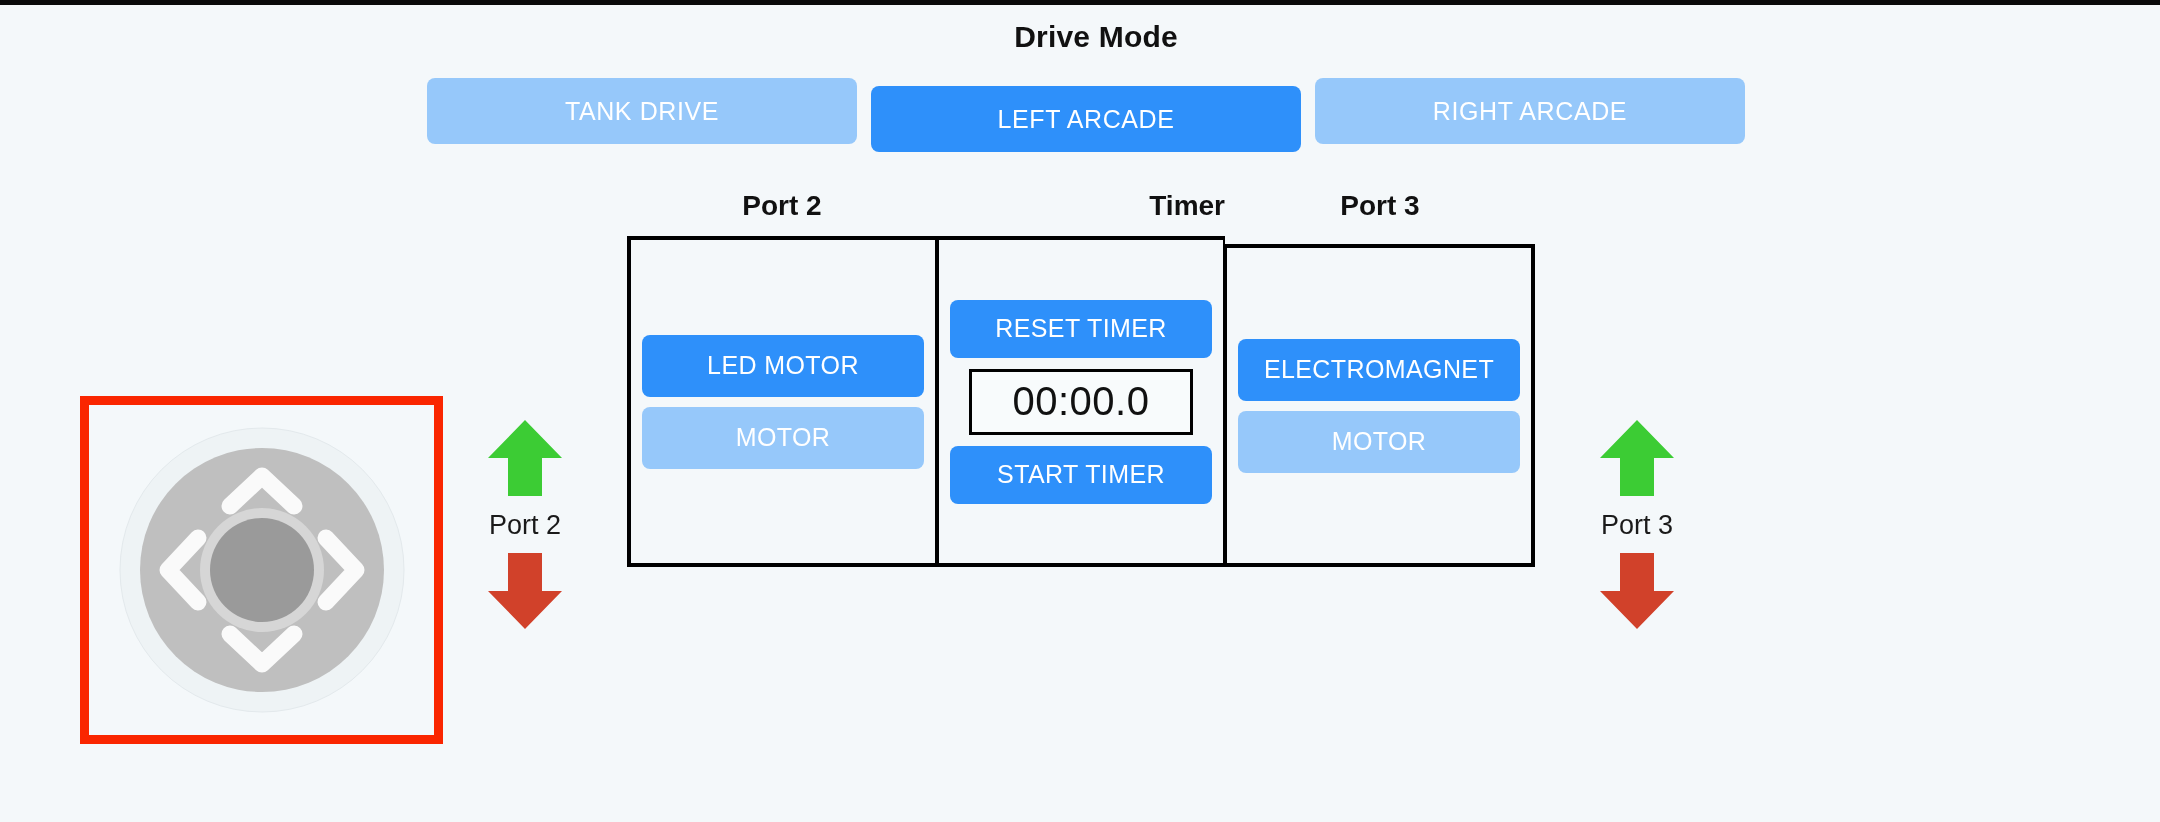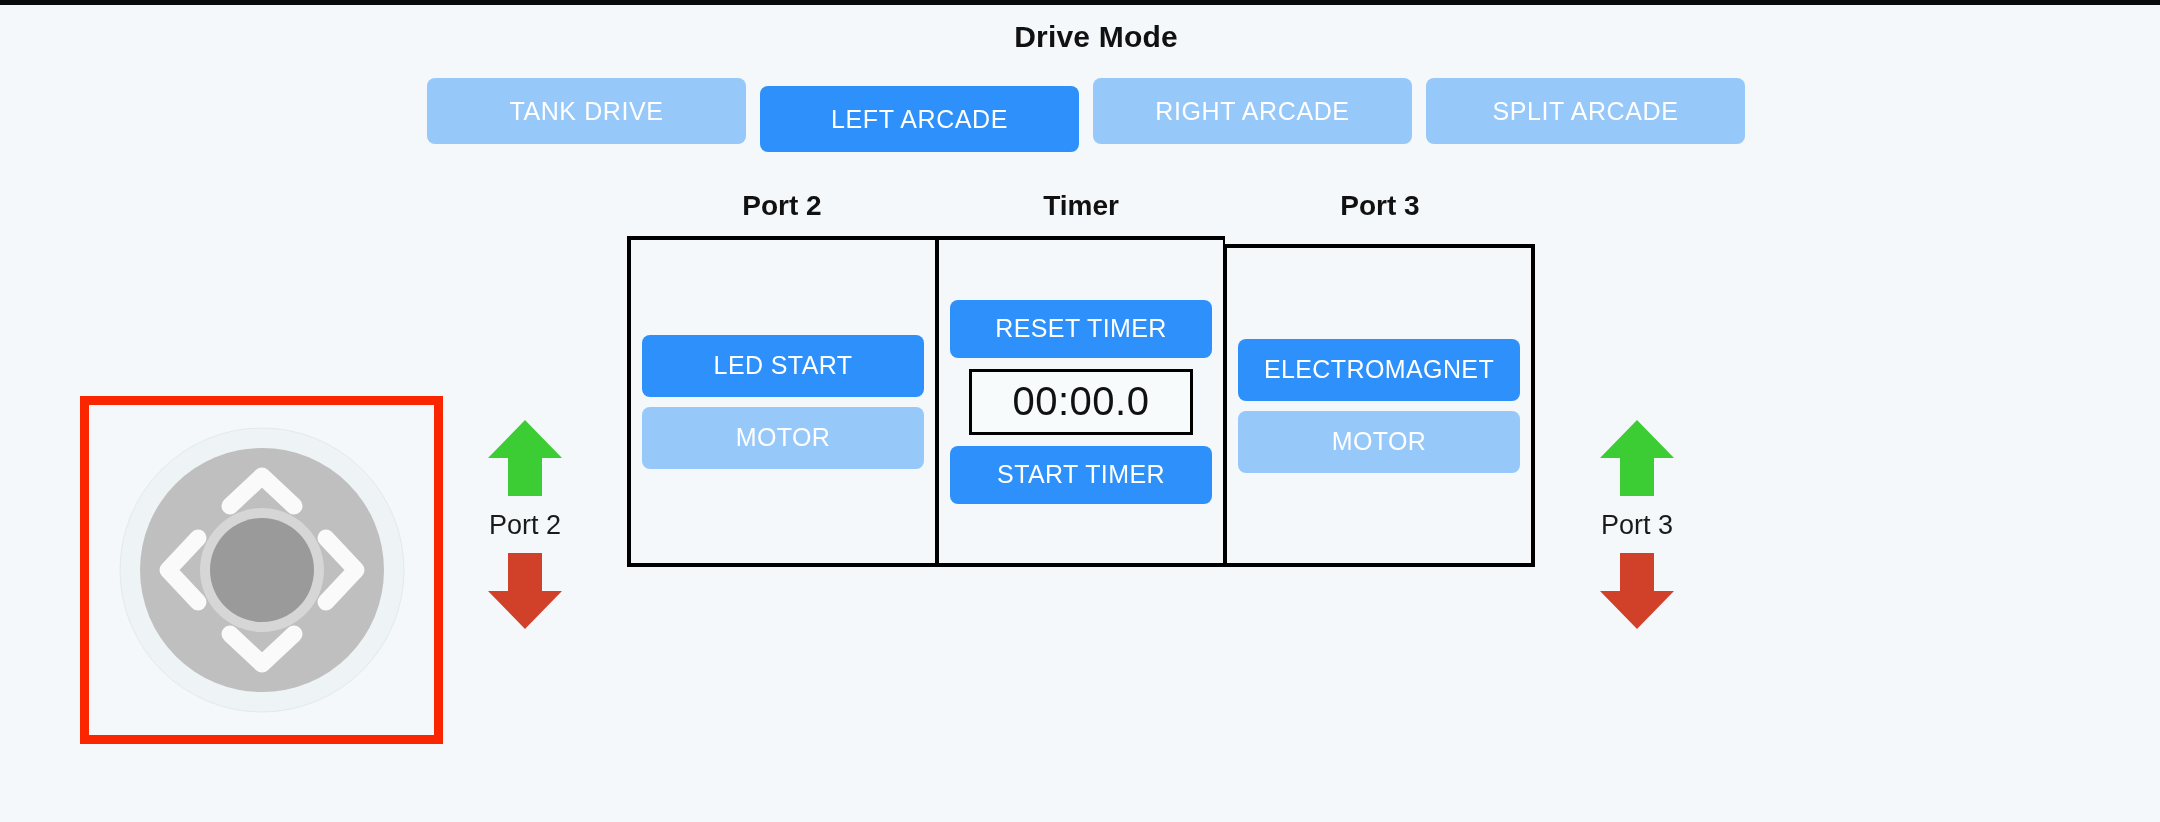--- a/index.html
+++ b/index.html
@@ -73,21 +73,21 @@
     width: 908px;
     display: flex;
   }
   .panel-label {
     text-align: center;
     font-size: 28px;
     font-weight: bold;
     color: #111111;
   }
   .panel-label.p2 { width: 310px; }
-  .panel-label.tm { width: 288px; }
+  .panel-label.tm { width: 288px; text-align: right; }
   .panel-label.p3 { width: 310px; }
 
   .ports-panel {
     position: absolute;
     top: 236px;
     left: 627px;
     width: 908px;
     height: 331px;
     display: flex;
     box-sizing: border-box;
@@ -191,33 +191,32 @@
 <body>
 
 <div class="top-bar"></div>
 
 <div class="drive-mode-title">Drive Mode</div>
 
 <div class="drive-mode-row">
   <button class="mode-btn">TANK DRIVE</button>
   <button class="mode-btn active">LEFT ARCADE</button>
   <button class="mode-btn">RIGHT ARCADE</button>
-  <button class="mode-btn">SPLIT ARCADE</button>
 </div>
 
 <div class="panel-labels">
   <div class="panel-label p2">Port 2</div>
   <div class="panel-label tm">Timer</div>
   <div class="panel-label p3">Port 3</div>
 </div>
 
 <div class="ports-panel">
 
   <div class="port-col left">
-    <button class="dev-btn">LED START</button>
+    <button class="dev-btn">LED MOTOR</button>
     <button class="dev-btn secondary">MOTOR</button>
   </div>
 
   <div class="port-col mid">
     <button class="timer-btn">RESET TIMER</button>
     <div class="timer-display">00:00.0</div>
     <button class="timer-btn">START TIMER</button>
   </div>
 
   <div class="port-col right">

